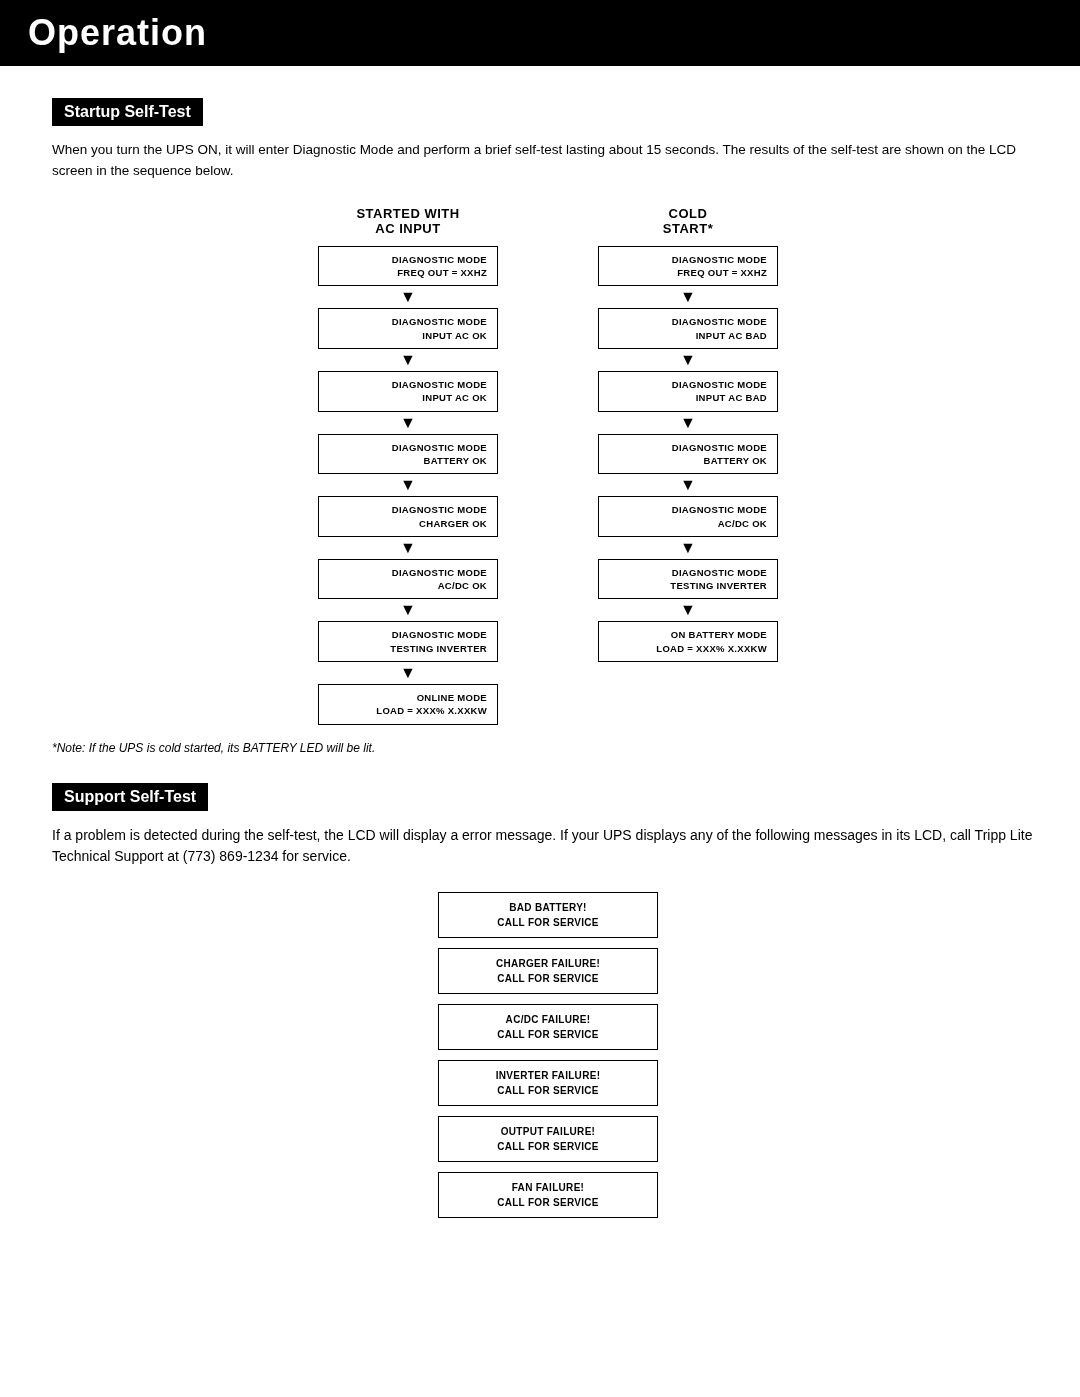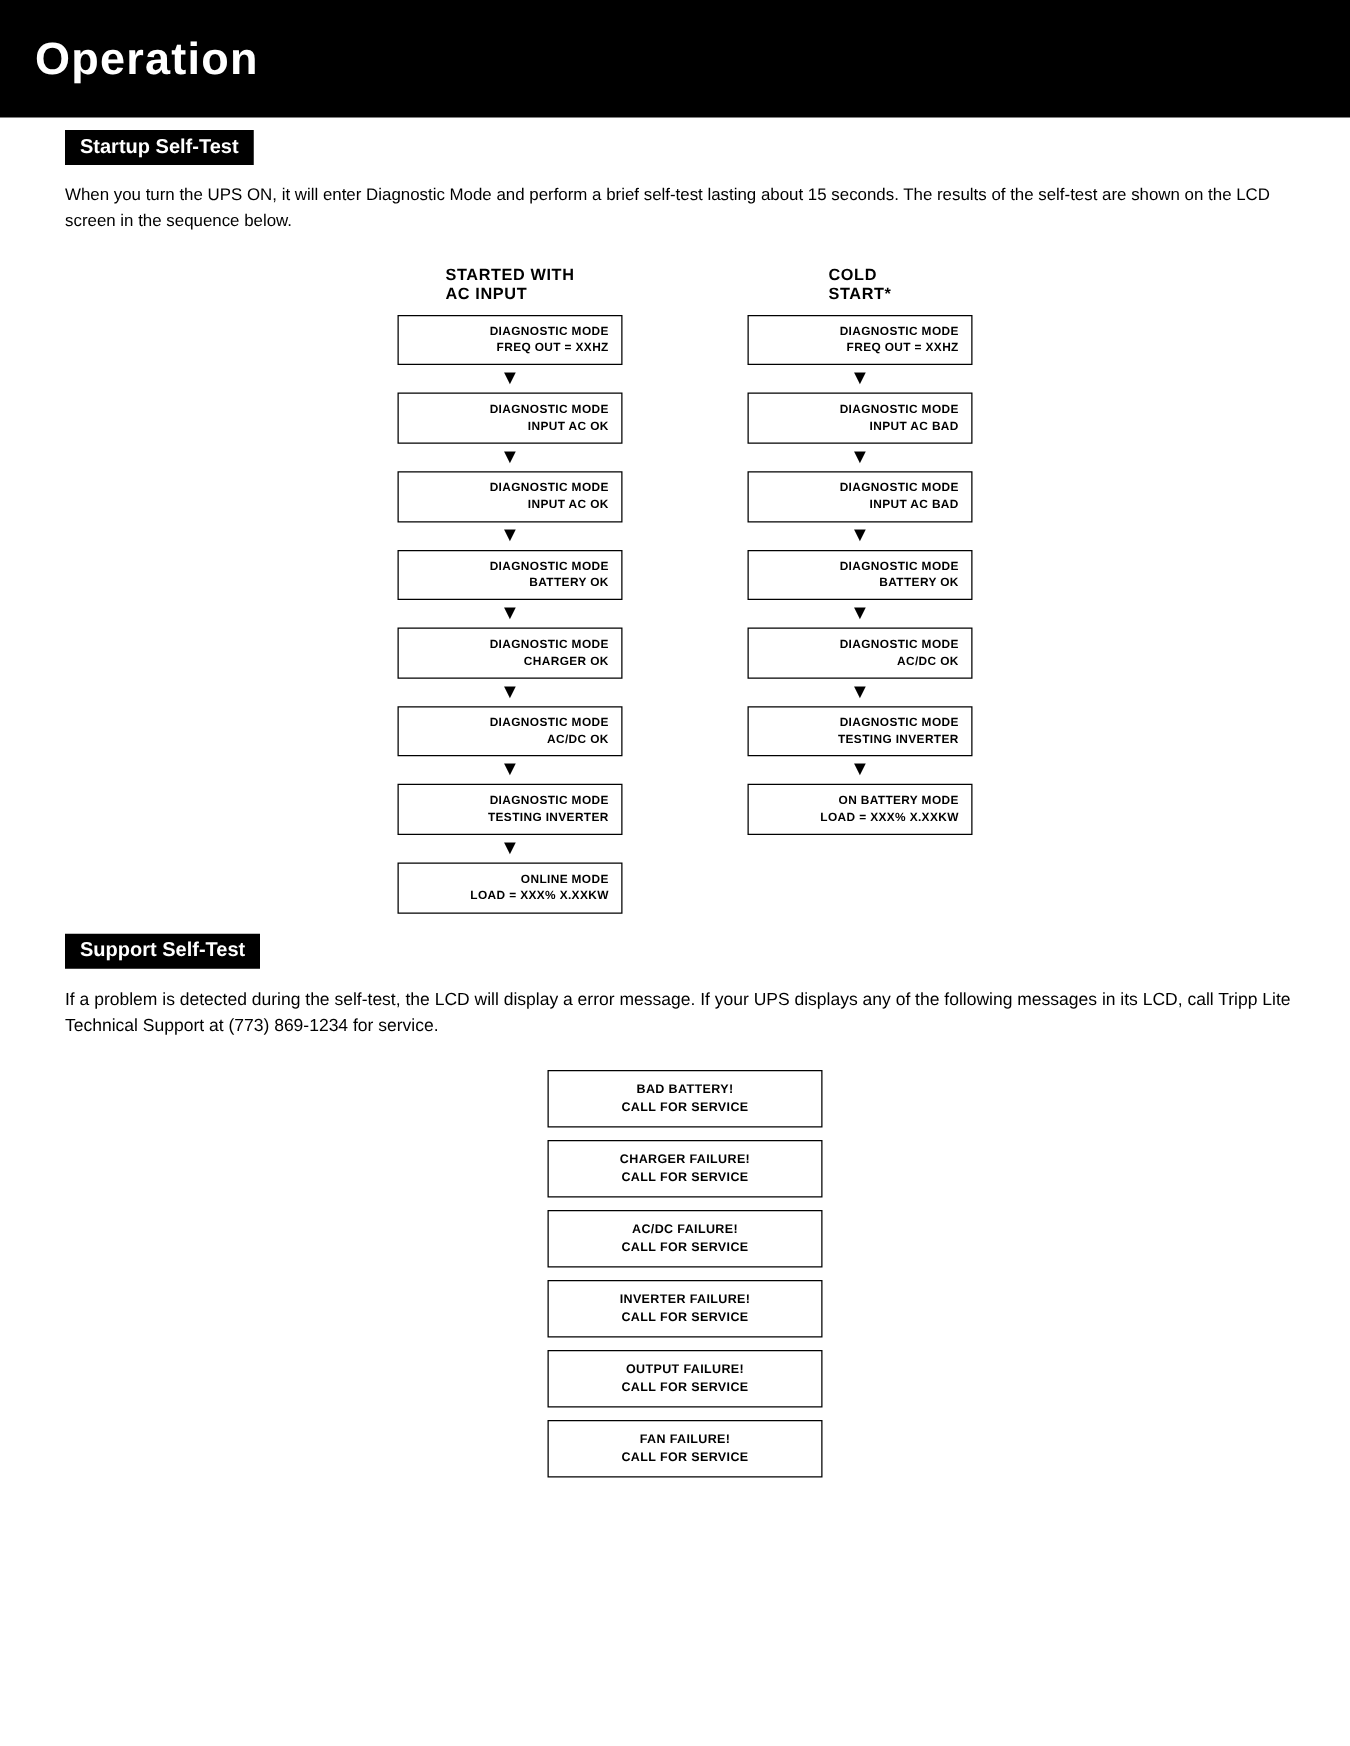--- a/index.html
+++ b/index.html
@@ -7,22 +7,22 @@
       font-family: Arial, Helvetica, sans-serif;
       background: #fff;
       width: 1080px;
       min-height: 1397px;
       color: #000;
       font-size: 14px;
     }
 
     .page-header {
       background: #000;
-      padding: 26px 28px;
-      margin-bottom: 10px;
+      padding: 12px 28px;
+      margin-bottom: 32px;
     }
     .page-header h1 {
       color: #fff;
       font-size: 36px;
       font-weight: bold;
       letter-spacing: 1px;
     }
 
     .content {
       padding: 0 36px 40px 52px;
@@ -55,21 +55,21 @@
     .flow-column {
       display: flex;
       flex-direction: column;
       align-items: center;
       width: 200px;
     }
 
     .flow-column-header {
       font-size: 13px;
       font-weight: bold;
-      text-align: left;
+      text-align: center;
       margin-bottom: 10px;
       text-transform: uppercase;
       letter-spacing: 0.5px;
     }
 
     .flow-box {
       border: 1.5px solid #000;
       text-align: right;
       padding: 6px 10px;
       font-size: 9.5px;
@@ -250,20 +250,21 @@
         </div>
         <div class="flow-arrow">▼</div>
 
         <div class="flow-box">
           <span>ON BATTERY MODE</span><br>
           <span>LOAD = XXX% X.XXKW</span>
         </div>
       </div>
     </div>
 
+    <p class="note-text">*Note: If the UPS is cold started, its BATTERY LED will be lit.</p>
   </div>
 
   <div class="failed-section">
     <div class="section-title">Support Self-Test</div>
     <p class="failed-text">If a problem is detected during the self-test, the LCD will display a error message. If your UPS displays any of the following messages in its LCD, call Tripp Lite Technical Support at (773) 869-1234 for service.</p>
 
     <div class="failure-boxes">
 
       <div class="failure-box">
         <span>BAD BATTERY!</span><br>

